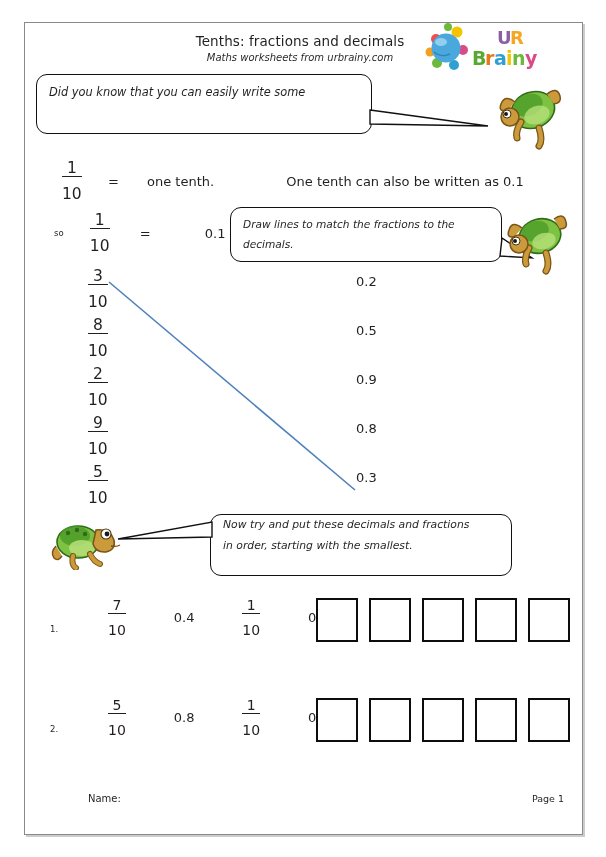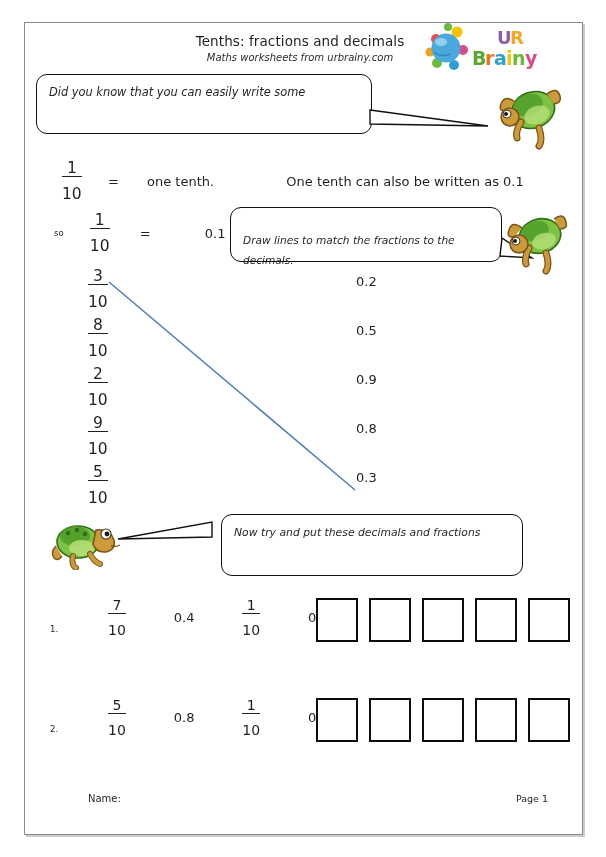--- a/index.html
+++ b/index.html
@@ -53,23 +53,23 @@
     color: #231f20;
     padding: 6px 10px 6px 12px;
     font-style: italic;
   }
   .bubble .ln { display: block; white-space: nowrap; }
   .tail { position: absolute; }
   .tail svg { display:block; overflow: visible; }
 
   #bubble-intro { left: 36px; top: 74px; width: 336px; height: 60px; }
   #bubble-match { left: 230px; top: 207px; width: 272px; height: 55px;
-                  font-size: 10.6px; line-height: 1.85; padding-top: 23px; }
-  #bubble-order { left: 221px; top: 514px; width: 302px; height: 62px;
-                  font-size: 10.8px; line-height: 1.9; padding-top: 8px; }
+                  font-size: 10.6px; line-height: 1.85; padding-top: 7px; }
+  #bubble-order { left: 210px; top: 514px; width: 302px; height: 62px;
+                  font-size: 10.8px; line-height: 1.9; padding-top: 0; }
 
   
   .turtle { position: absolute; }
   .turtle svg { display: block; }
   #turtle-top { left: 487px; top: 78px; width: 78px; height: 72px; }
   #turtle-mid { left: 498px; top: 206px; width: 72px; height: 74px; }
   #turtle-bot { left: 48px; top: 516px; width: 84px; height: 54px; }
 
   
   .frac {
@@ -133,21 +133,21 @@
     margin-right: 6px;
     vertical-align: middle;
   }
 
   
   #footer-name {
     position: absolute; left: 88px; top: 793px;
     font-size: 10px; color: #231f20;
   }
   #footer-page {
-    position: absolute; right: 58px; top: 793px;
+    position: absolute; right: 42px; top: 793px;
     font-size: 9.5px; color: #231f20; padding-left: 12px;
   }
 </style>
 </head>
 <body>
 
 <div id="page-frame"></div>
 
 <div id="header-title">Tenths: fractions and decimals</div>
 <div id="header-subtitle">Maths worksheets from urbrainy.com</div>
@@ -320,20 +320,21 @@
     <path d="M42 38 q4 8 10 10" stroke="#cb9a3a" stroke-width="4" fill="none" stroke-linecap="round"></path>
     <path d="M48 14 q14 -2 18 10 q2 10 -8 12 q-10 1 -13 -8 Z" fill="#cb9a3a" stroke="#7a5418" stroke-width="1.5"></path>
     <circle cx="58" cy="18" r="5" fill="#fff" stroke="#4a3410" stroke-width="1.1"></circle>
     <circle cx="59" cy="18" r="2.4" fill="#1a1a1a"></circle>
     <path d="M63 30 q6 1 9 -1" stroke="#7a5418" stroke-width="1.4" fill="none"></path>
   </svg>
 </div>
 
 <div id="bubble-order" class="bubble">
   <span class="ln">Now try and put these decimals and fractions</span>
+  <span class="ln">in order, starting with the smallest.</span>
 </div>
 <div class="tail" style="left:118px; top:520px;">
   <svg width="100" height="30">
       <path d="M0 19 L94 2 L94 17 Z" fill="#fff" stroke="#111" stroke-width="1.4"></path>
     </svg>
 </div>
 
 <div id="qrow-1" class="qrow">
   <span class="qnum">1.</span>
   <span class="qitems">

